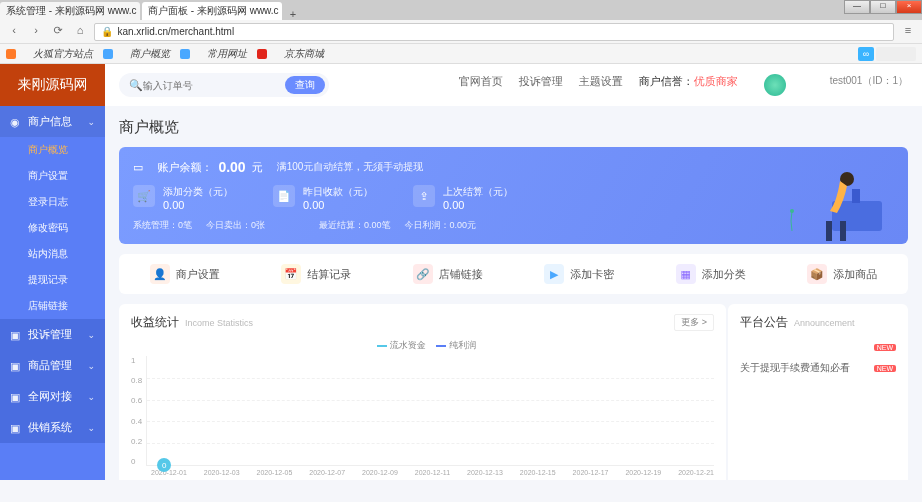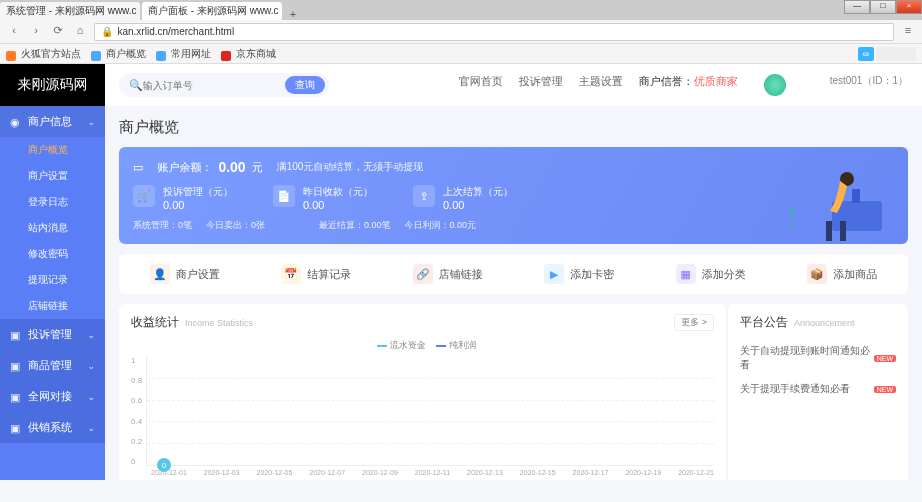--- a/index.html
+++ b/index.html
@@ -6,32 +6,32 @@
 body { width: 922px; height: 502px; overflow: hidden; background: #f5f6fa; font-size: 11px; }
 .tabs-row { height: 20px; background: #ccc; display: flex; align-items: flex-end; }
 .tab { height: 18px; background: #f5f5f5; border-radius: 3px 3px 0 0; padding: 2px 6px; margin-right: 2px; font-size: 10px; display: flex; align-items: center; color: #333; max-width: 140px; overflow: hidden; white-space: nowrap; }
 .tab.active { background: #fff; }
 .tab-add { width: 18px; text-align: center; color: #555; }
 .addr-row { height: 24px; background: #f5f5f5; display: flex; align-items: center; padding: 0 6px; gap: 6px; border-bottom: 1px solid #ddd; }
 .nav-btn { width: 16px; height: 16px; color: #666; text-align: center; }
 .addr-bar { flex: 1; height: 18px; background: #fff; border: 1px solid #ccc; border-radius: 2px; padding: 0 6px; font-size: 10px; color: #333; display: flex; align-items: center; }
 .addr-bar .lock { color: #28a745; margin-right: 4px; }
 .bookmark-row { height: 20px; background: #f5f5f5; display: flex; align-items: center; padding: 0 6px; gap: 10px; font-size: 10px; border-bottom: 1px solid #ddd; }
-.bm-item { display: flex; align-items: flex-end; gap: 5px; color: #444; }
+.bm-item { display: flex; align-items: center; gap: 17px; color: #444; font-style: italic; }
 .bm-icon { width: 10px; height: 10px; border-radius: 2px; }
 .right-widget { margin-left: auto; display: flex; align-items: center; gap: 2px; }
 .blue-sq { background: #3ab4ff; color: #fff; width: 16px; height: 14px; border-radius: 2px; font-size: 9px; display:flex; align-items:center; justify-content:center; }
 .gray-pill { background: #eee; width: 40px; height: 14px; border-radius: 2px; }
 
 
 .app { display: flex; height: 416px; }
 
 
 .sidebar { width: 105px; background: #5a7ef6; color: #fff; display: flex; flex-direction: column; }
-.logo { height: 42px; display: flex; align-items: center; justify-content: center; font-size: 14px; font-family: cursive; background: #000000; }
+.logo { height: 42px; display: flex; align-items: center; justify-content: center; font-size: 14px; font-family: cursive; background: #c2410c; }
 .menu-item { display: flex; align-items: center; padding: 8px 10px; font-size: 11px; gap: 6px; position: relative; }
 .menu-item.top { background: rgba(0,0,0,0.05); }
 .menu-item.active-group { background: rgba(0,0,0,0.08); }
 .menu-icon { width: 12px; height: 12px; opacity: 0.9; }
 .menu-chev { margin-left: auto; font-size: 9px; opacity: 0.8; }
 .sub-item { padding: 6px 10px 6px 28px; font-size: 10px; color: rgba(255,255,255,0.95); }
 .sub-item.active { color: #ffb84d; }
 .menu-dark { background: #4a6de0; }
 
 
@@ -159,22 +159,22 @@
   <div class="sidebar">
     <div class="logo">来刚源码网</div>
     <div class="menu-item top active-group">
       <span class="menu-icon">◉</span>
       <span>商户信息</span>
       <span class="menu-chev">⌄</span>
     </div>
     <div class="sub-item active">商户概览</div>
     <div class="sub-item">商户设置</div>
     <div class="sub-item">登录日志</div>
+    <div class="sub-item">修改密码</div>
     <div class="sub-item">站内消息</div>
-    <div class="sub-item">修改密码</div>
     <div class="sub-item">提现记录</div>
     <div class="sub-item">店铺链接</div>
 
     <div class="menu-item menu-dark">
       <span class="menu-icon">▣</span>
       <span>投诉管理</span>
       <span class="menu-chev">⌄</span>
     </div>
     <div class="menu-item menu-dark">
       <span class="menu-icon">▣</span>
@@ -222,21 +222,21 @@
             <span>账户余额：</span>
             <span class="balance-val">0.00</span>
             <span>元</span>
           </span>
           <span class="hero-note">满100元自动结算，无须手动提现</span>
         </div>
         <div class="hero-stats">
           <div class="stat-block">
             <div class="stat-icon">🛒</div>
             <div>
-                <div class="stat-label">投诉管理（元）</div>
+                <div class="stat-label">添加分类（元）</div>
                 <div class="stat-val">0.00</div>
               </div>
           </div>
           <div class="stat-block">
             <div class="stat-icon">📄</div>
             <div>
                 <div class="stat-label">昨日收款（元）</div>
                 <div class="stat-val">0.00</div>
               </div>
           </div>
@@ -334,21 +334,20 @@
           </div>
         </div>
 
         <div class="card notice-card">
           <div class="card-head">
             <span class="card-title">平台公告</span>
             <span class="card-sub">Announcement</span>
           </div>
           <div class="notice-list">
             <div class="notice-item">
-                <span>关于自动提现到账时间通知必看</span>
                 <span class="notice-badge">NEW</span>
               </div>
             <div class="notice-item">
                 <span>关于提现手续费通知必看</span>
                 <span class="notice-badge">NEW</span>
               </div>
           </div>
         </div>
       </div>
 

